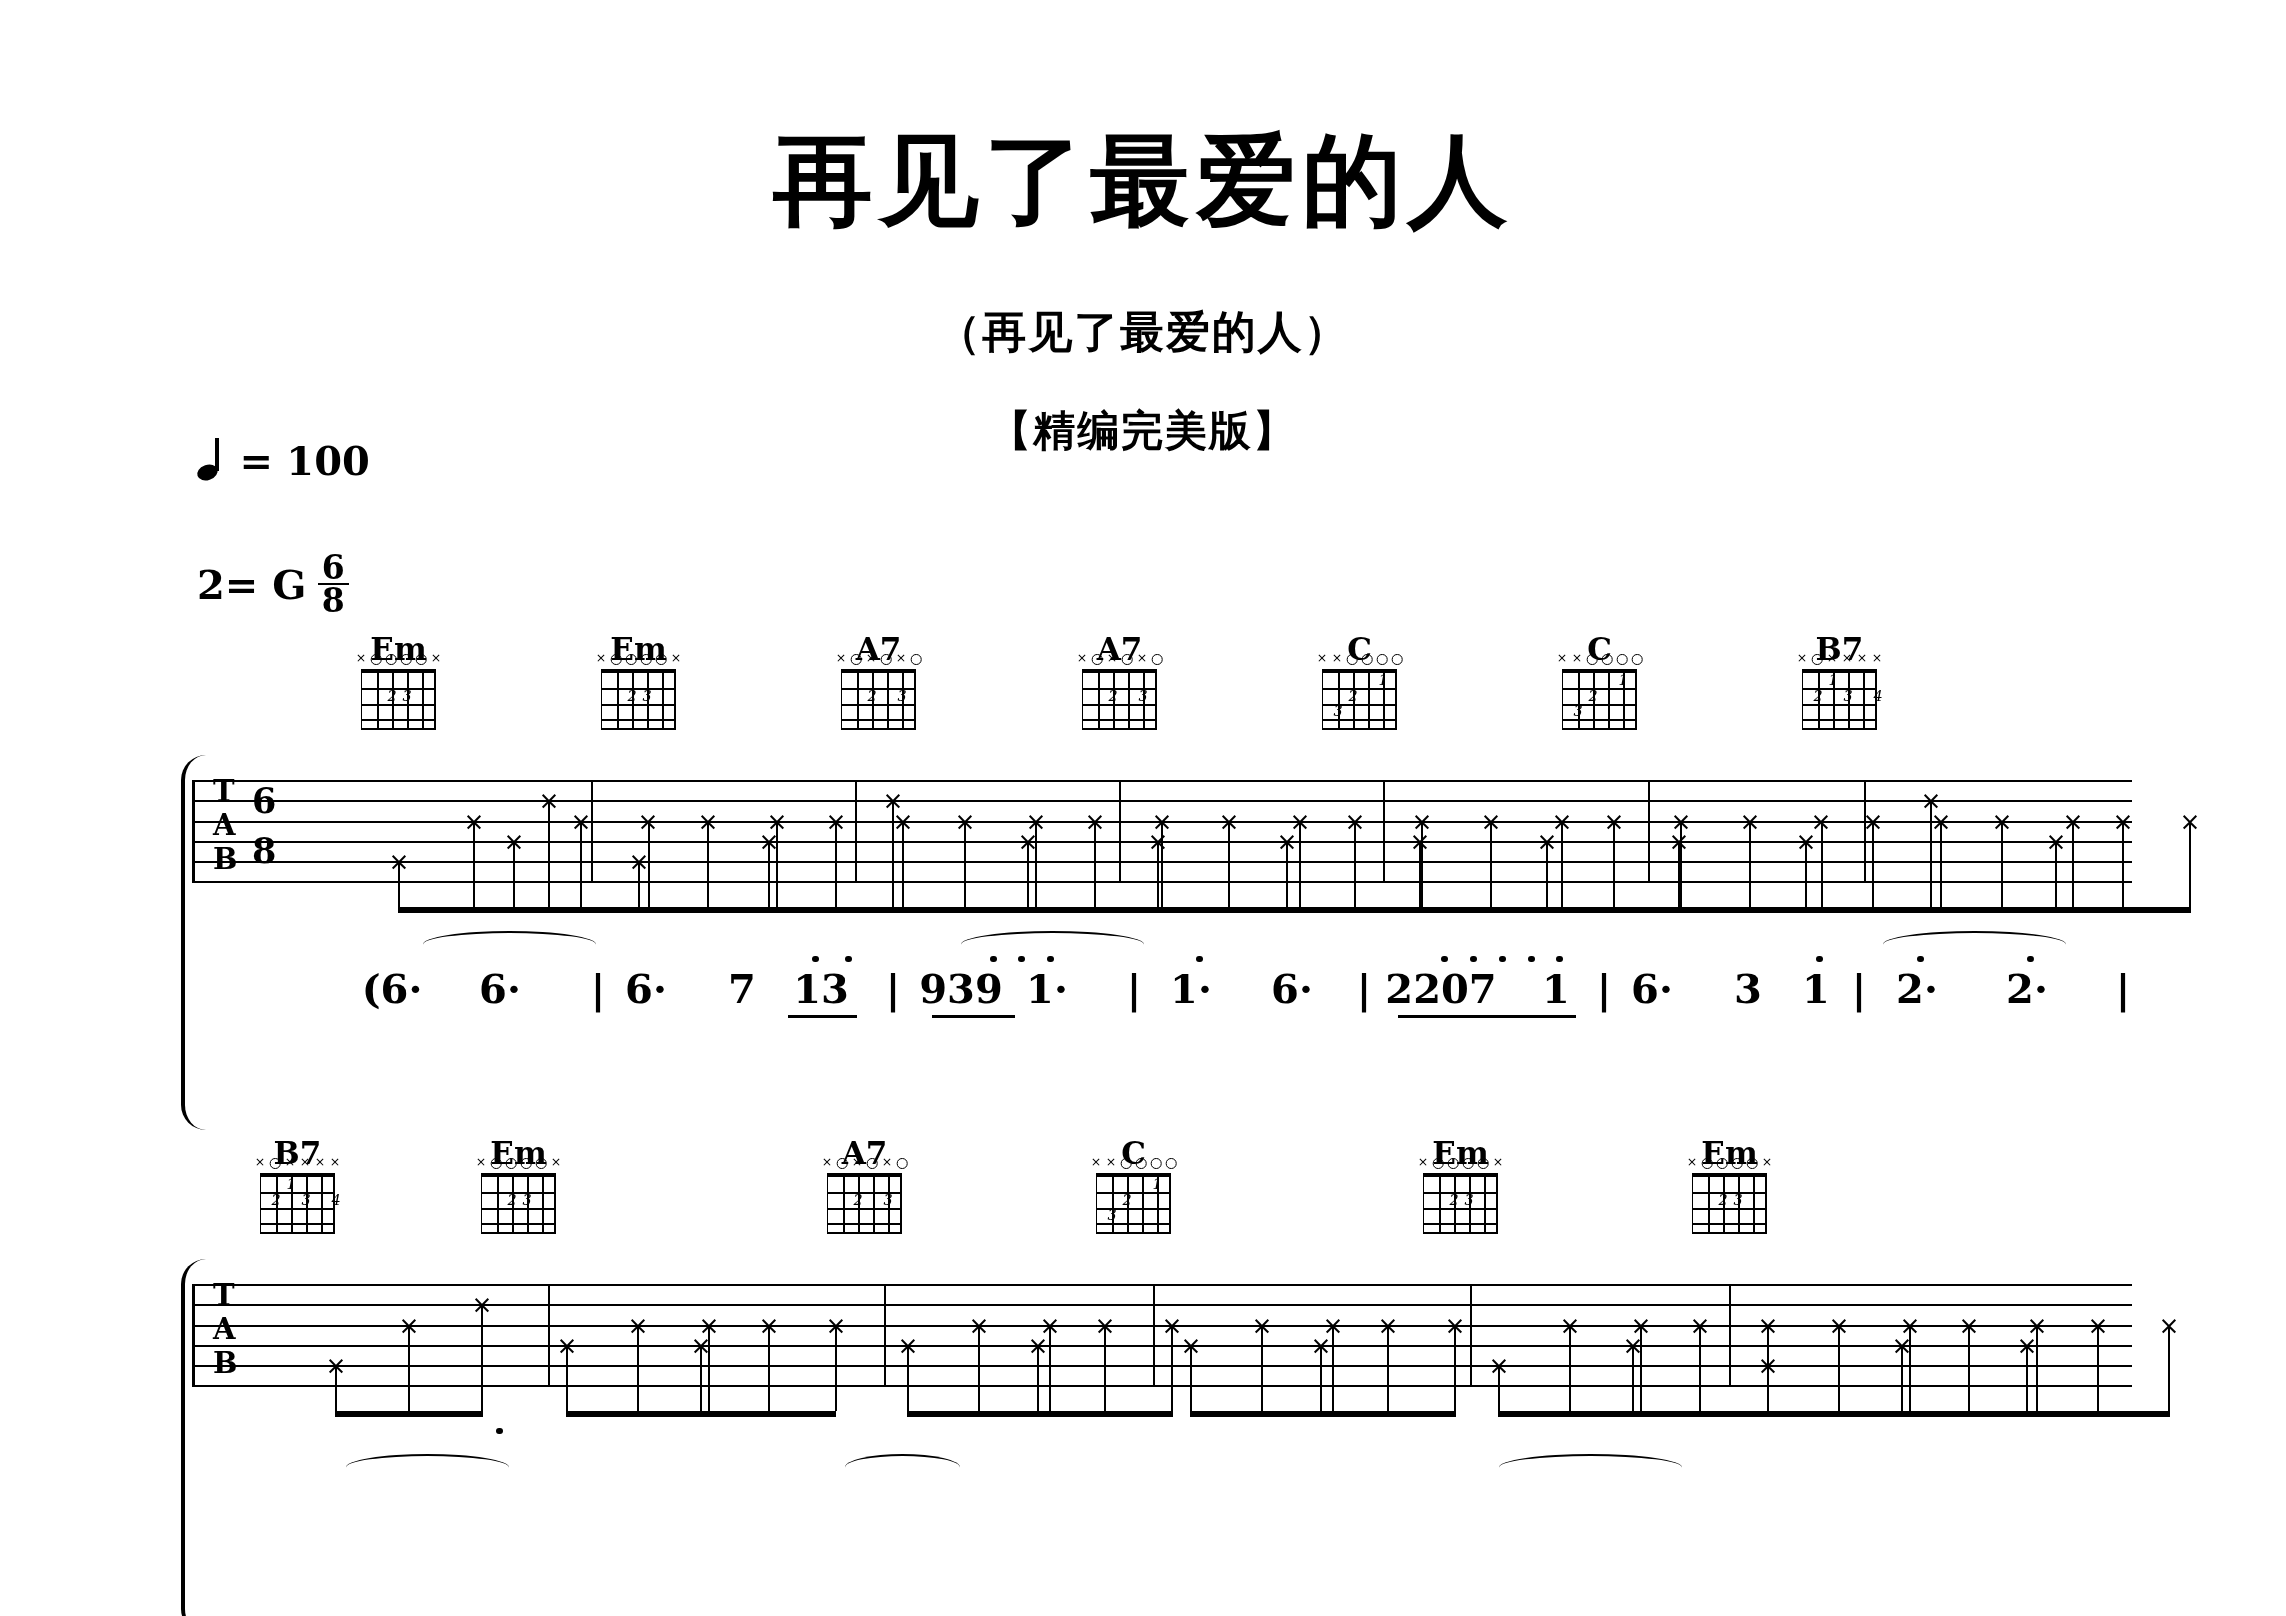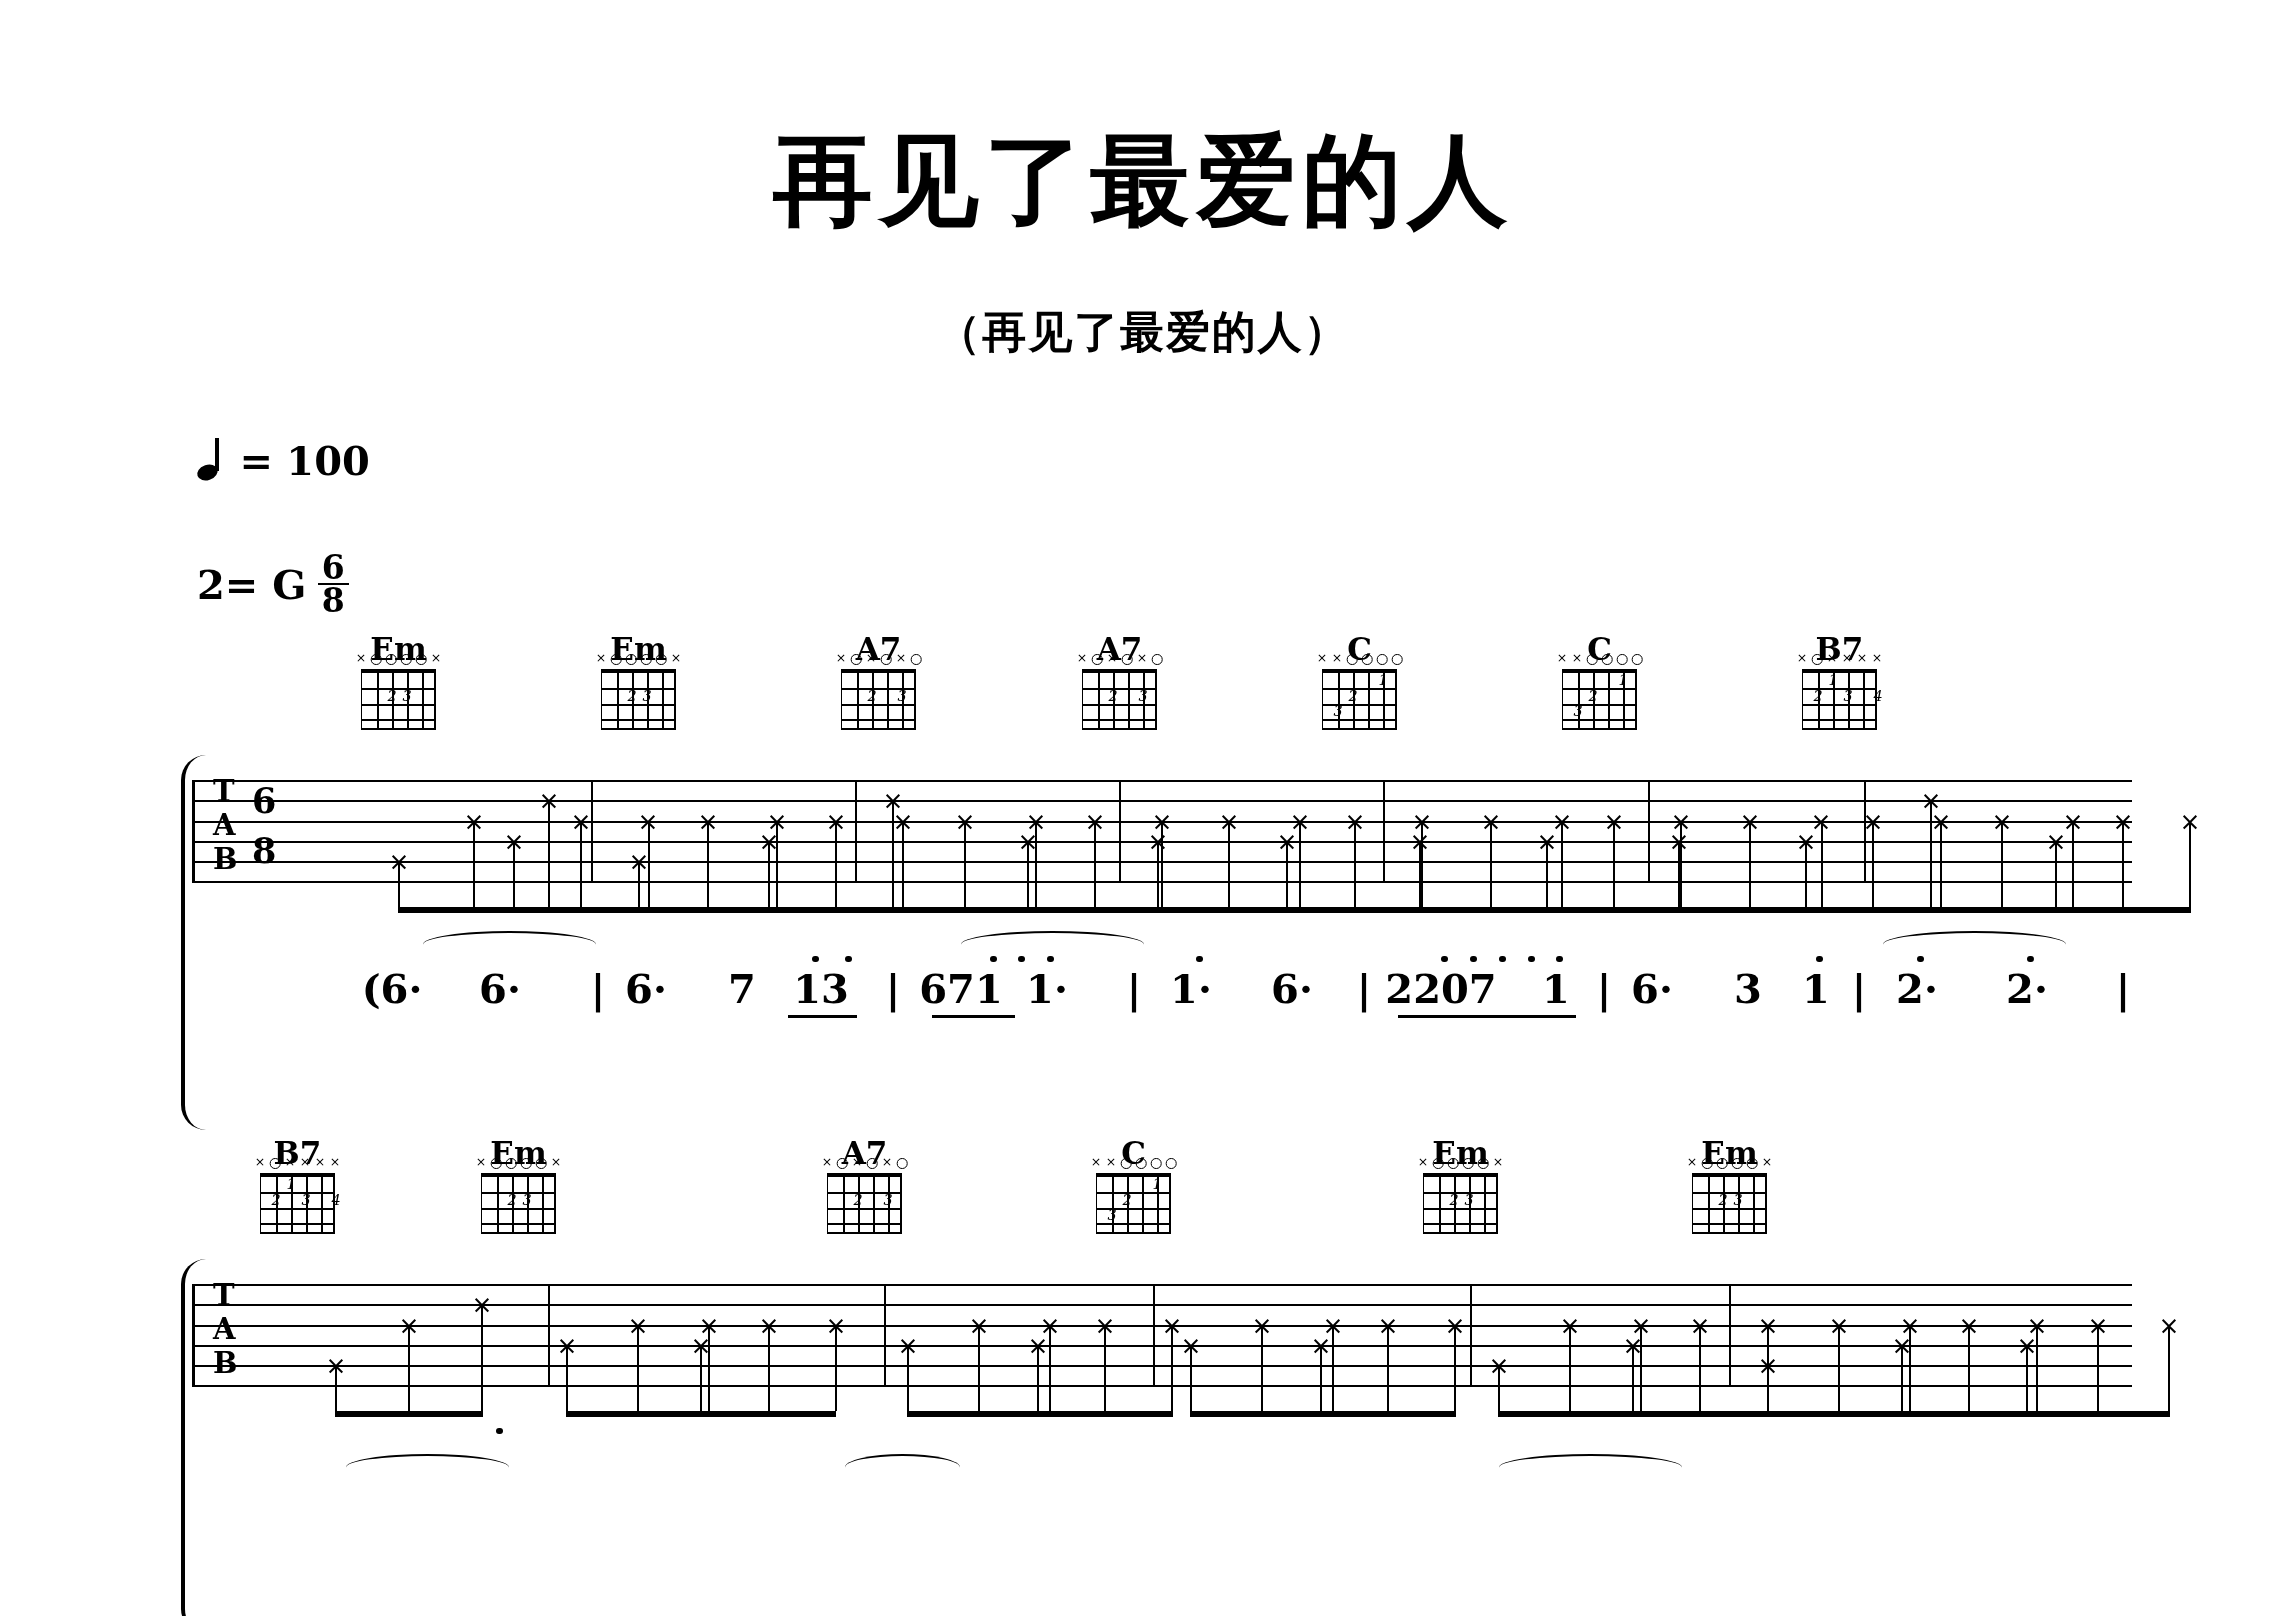--- a/index.html
+++ b/index.html
@@ -307,20 +307,21 @@
     border-radius: 50%;
   }
 </style>
 </head>
 <body>
 
 <div class="sheet">
 
   <div class="title">再见了最爱的人</div>
   <div class="subtitle">（再见了最爱的人）</div>
+  <div class="edition">【精编完美版】</div>
 
   <div class="tempo">
     <span class="notehead"></span>
     <span>=</span>
     <span>100</span>
   </div>
 
   <div class="keysig">
     <span>2= G</span>
     <span class="frac">
@@ -618,21 +619,21 @@
       </div>
 
     <div class="jianpu" id="jp1">
         <div class="jp" style="left: 392px; top: 29px;">(6·</div>
         <div class="jp" style="left: 500px; top: 29px;">6·</div>
         <div class="jp" style="left: 598px; top: 29px;">|</div>
         <div class="jp" style="left: 646px; top: 29px;">6·</div>
         <div class="jp" style="left: 742px; top: 29px;">7</div>
         <div class="jp" style="left: 821px; top: 29px;">13</div>
         <div class="jp" style="left: 893px; top: 29px;">|</div>
-        <div class="jp" style="left: 961px; top: 29px;">671</div>
+        <div class="jp" style="left: 961px; top: 29px;">939</div>
         <div class="jp" style="left: 1047px; top: 29px;">1·</div>
         <div class="jp" style="left: 1134px; top: 29px;">|</div>
         <div class="jp" style="left: 1191px; top: 29px;">1·</div>
         <div class="jp" style="left: 1292px; top: 29px;">6·</div>
         <div class="jp" style="left: 1364px; top: 29px;">|</div>
         <div class="jp" style="left: 1441px; top: 29px;">2207</div>
         <div class="jp" style="left: 1556px; top: 29px;">1</div>
         <div class="jp" style="left: 1604px; top: 29px;">|</div>
         <div class="jp" style="left: 1652px; top: 29px;">6·</div>
         <div class="jp" style="left: 1748px; top: 29px;">3</div>

